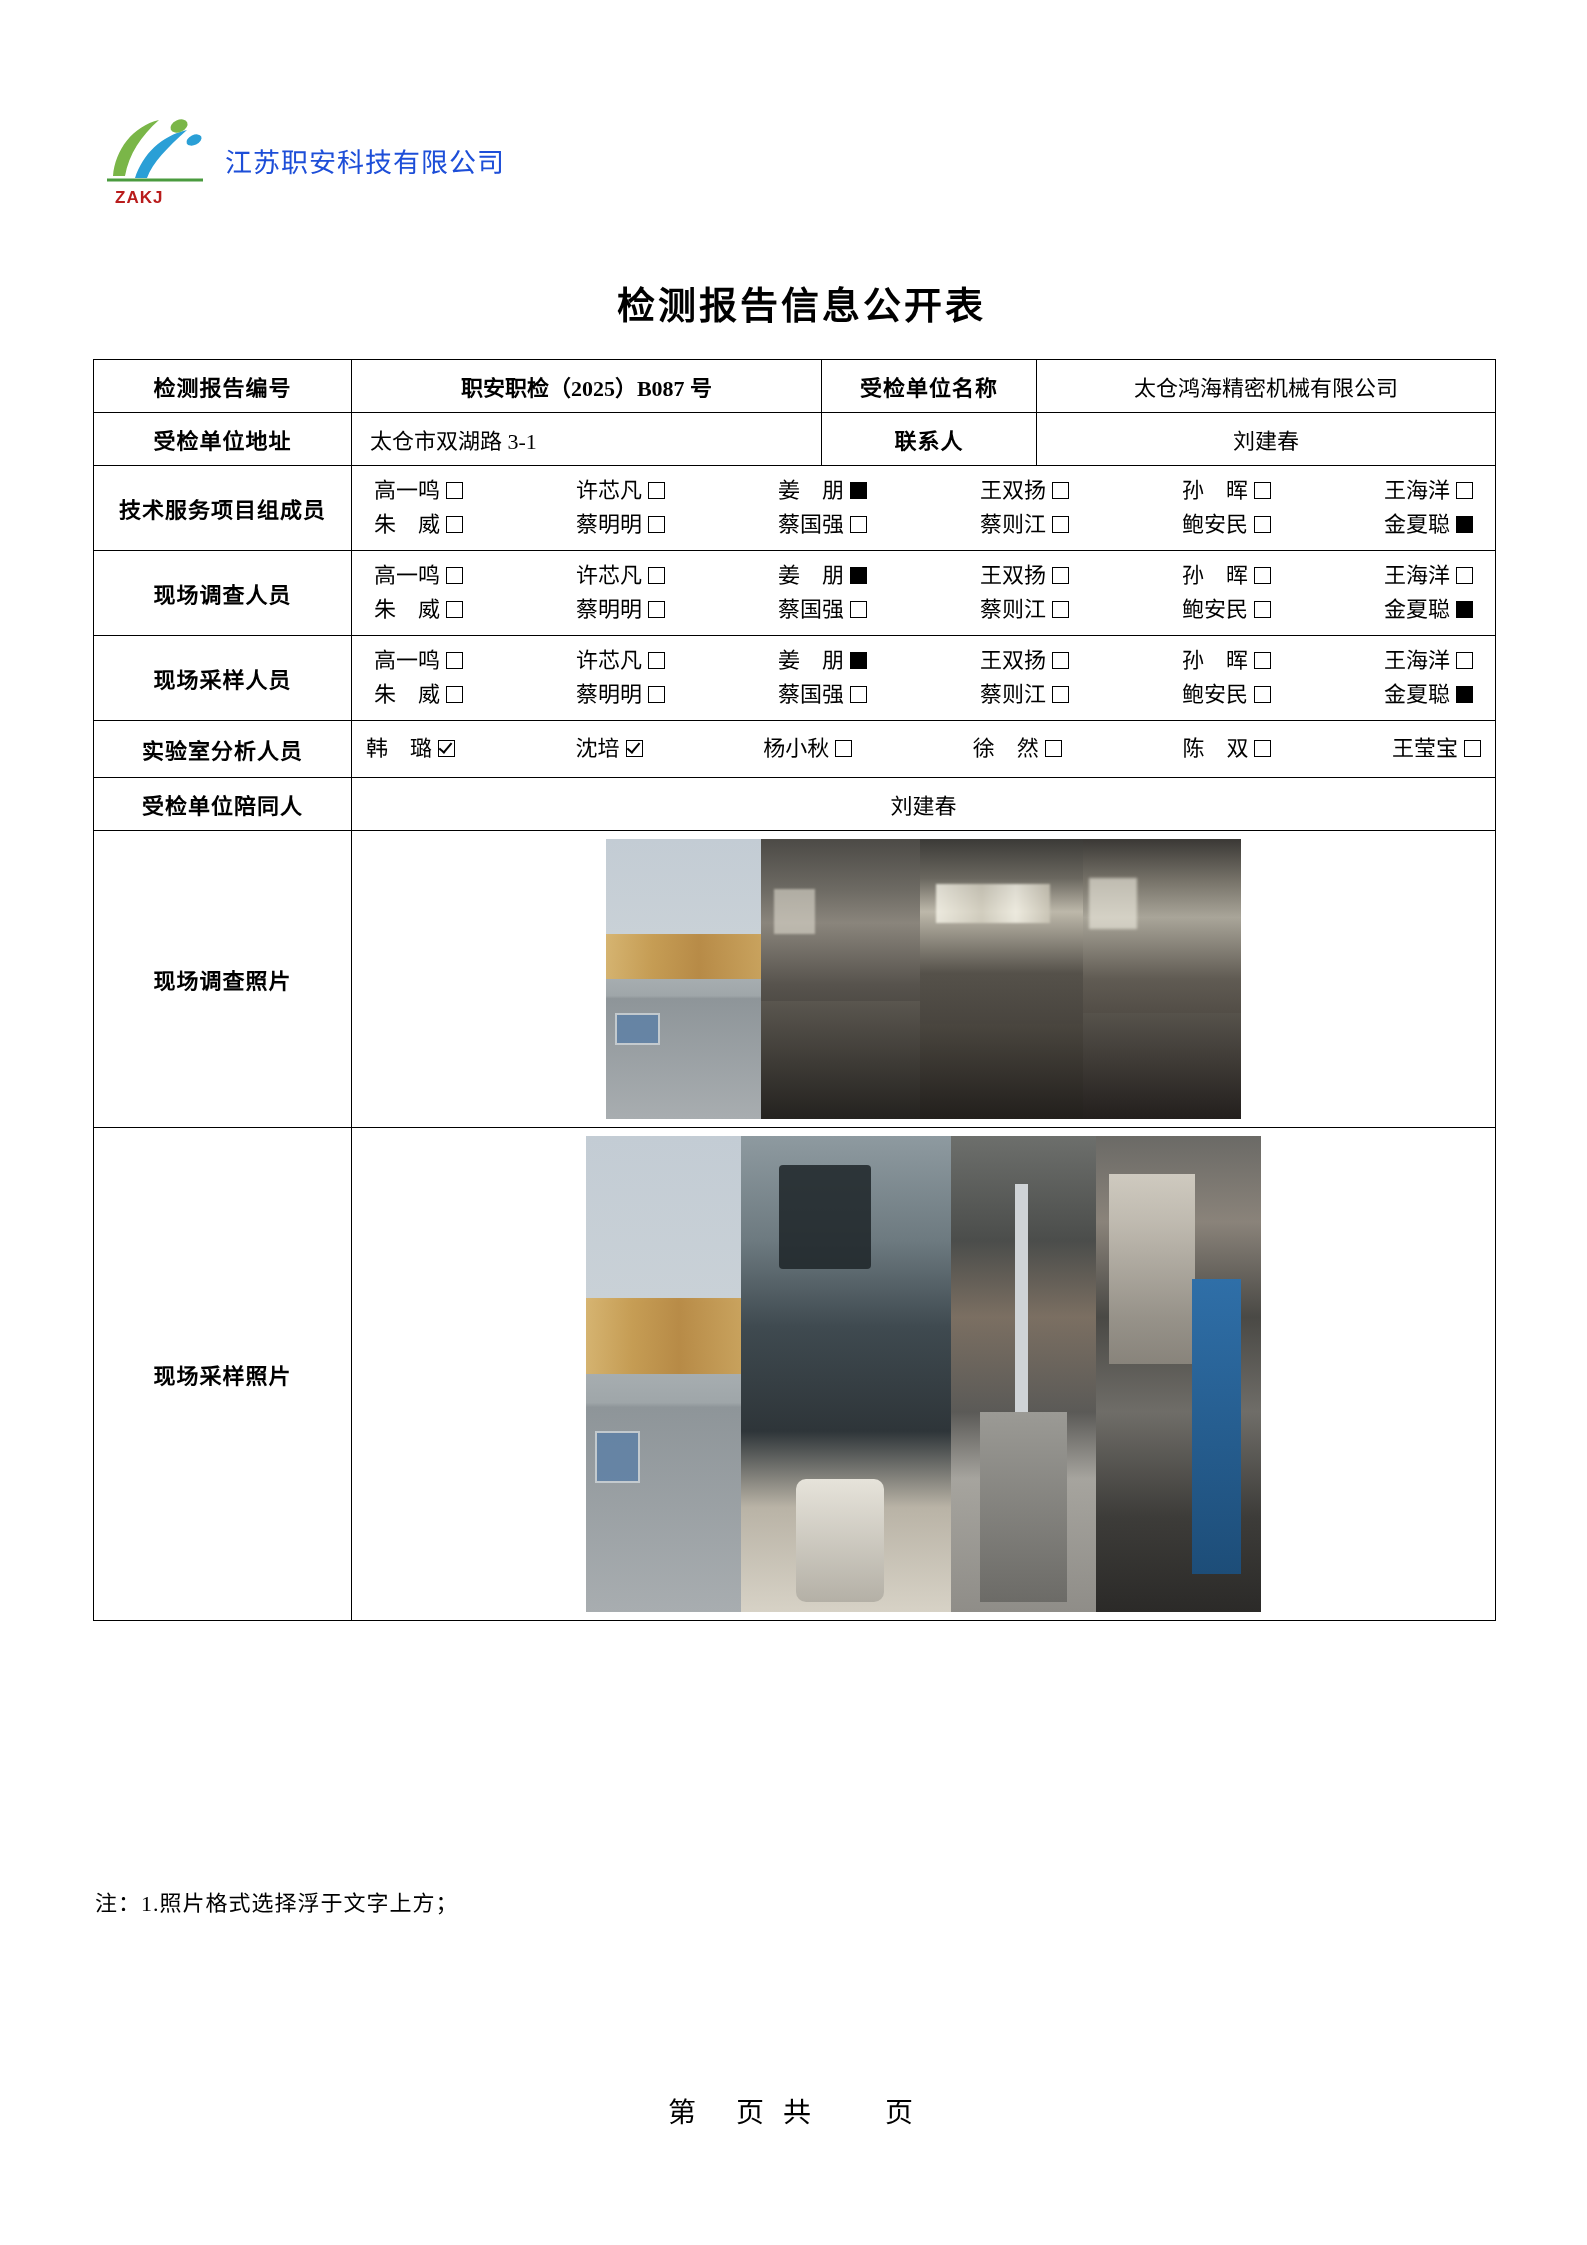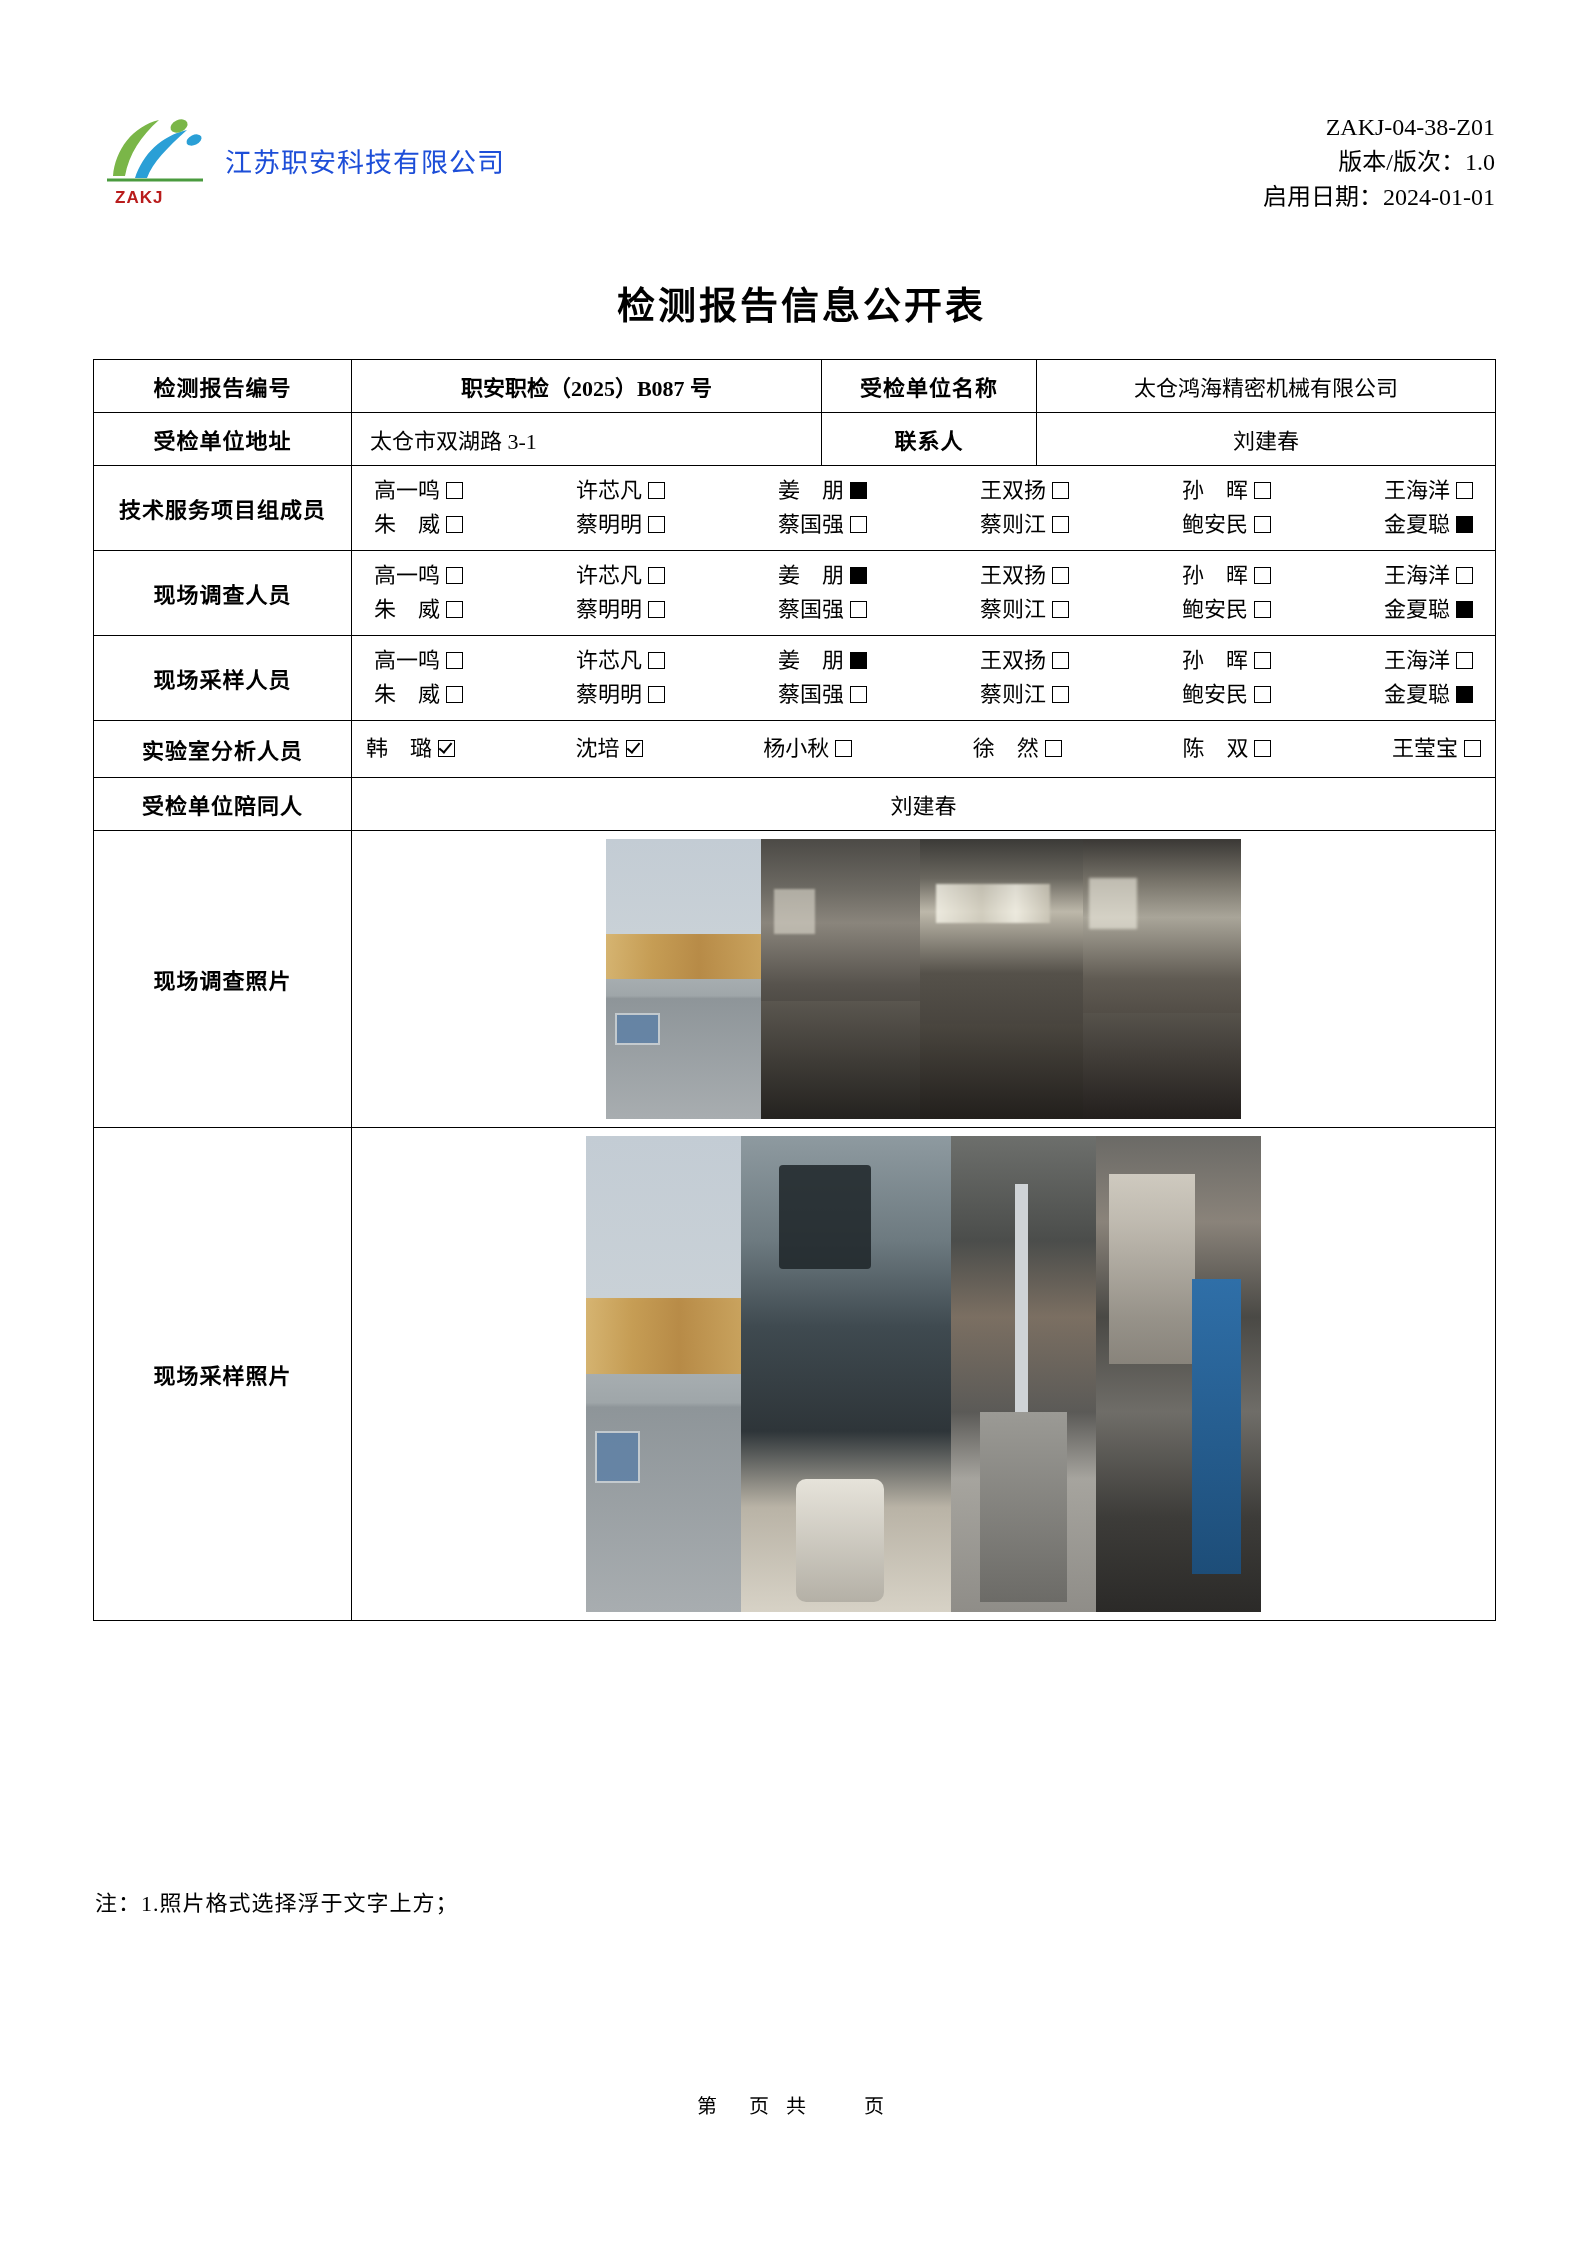--- a/index.html
+++ b/index.html
@@ -179,21 +179,21 @@
     top: 1885px;
     font-size: 22px;
     letter-spacing: 1px;
   }
   .footer {
     position: absolute;
     left: 0;
     top: 2090px;
     width: 1587px;
     text-align: center;
-    font-size: 20px;
+    font-size: 28px;
     letter-spacing: 6px;
   }
 
   
   .p-fac {
     background:
       linear-gradient(180deg,#c3ccd4 0%, #c9d1d7 34%, #b9bfc2 35%, #9fa6a9 56%, #8e9599 57%, #a8adb0 100%);
   }
   .p-fac::before{
     content:"";position:absolute;left:0;top:34%;width:100%;height:16%;
@@ -290,25 +290,20 @@
           <path d="M18 66 C20 40, 38 16, 64 10 C46 26, 34 44, 30 66 Z" fill="#7ab648"></path>
           <path d="M40 68 C48 44, 66 26, 92 20 C72 38, 58 52, 52 68 Z" fill="#2a9fd6"></path>
           <ellipse cx="84" cy="16" rx="9" ry="6" transform="rotate(-25 84 16)" fill="#7ab648"></ellipse>
           <ellipse cx="99" cy="30" rx="8" ry="5" transform="rotate(-25 99 30)" fill="#2a9fd6"></ellipse>
           <path d="M12 70 H108" stroke="#4a9b3f" stroke-width="3"></path>
         </svg>
         <div class="logo-word">ZAKJ</div>
       </div>
       <div class="logo-text">江苏职安科技有限公司</div>
     </div>
-    <div class="doc-meta">
-      <div>ZAKJ-04-38-Z01</div>
-      <div>版本/版次：1.0</div>
-      <div>启用日期：2024-01-01</div>
-    </div>
   </div>
 
   <div class="doc-title">检测报告信息公开表</div>
 
   <table class="main">
     <colgroup>
       <col style="width:258px">
       <col style="width:470px">
       <col style="width:215px">
       <col style="width:459px">

